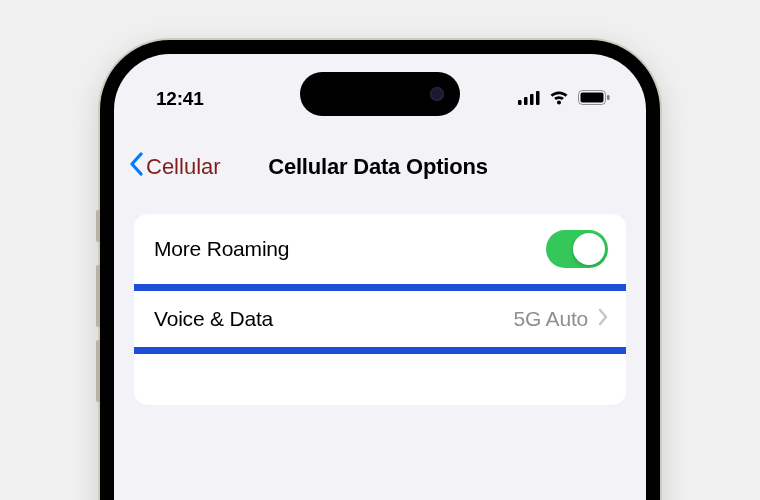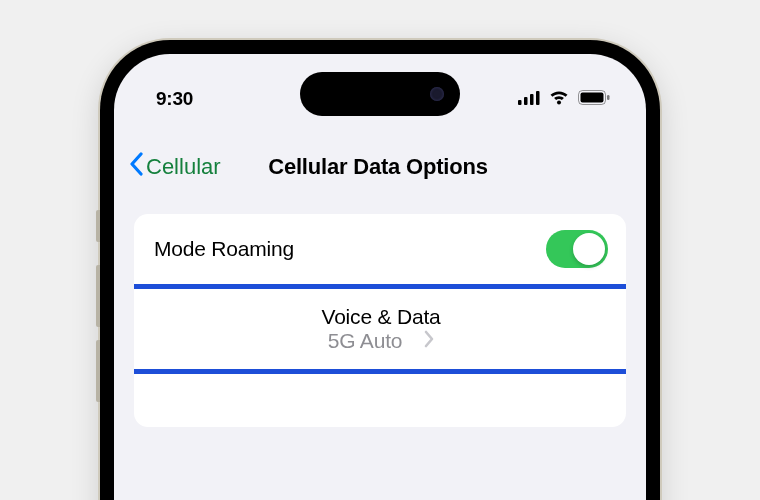--- a/index.html
+++ b/index.html
@@ -90,21 +90,21 @@
       display: flex;
       align-items: center;
       padding: 18px 20px 0 14px;
       margin-top: 20px;
       position: relative;
       height: 40px;
     }
     .back-button {
       display: flex;
       align-items: center;
-      color: #15803d;
+      color: #7f1d1d;
       font-size: 22px;
       font-weight: 400;
       cursor: pointer;
       z-index: 2;
     }
     .back-button svg { margin-right: 2px; }
     .nav-title {
       position: absolute;
       left: 0; right: 4px;
       text-align: center;
@@ -122,32 +122,31 @@
     }
     .list-row {
       display: flex;
       align-items: center;
       justify-content: space-between;
       padding: 16px 18px 16px 20px;
       min-height: 58px;
       cursor: pointer;
     }
     .list-row + .list-row {
-      border-top: 5px solid #1d4ed8;
-      flex-direction: column;
+      border-top: 7px solid #1d4ed8;
     }
     .row-label {
       font-size: 21px;
       color: #000;
       letter-spacing: -0.2px;
     }
     .row-right {
       display: flex;
       align-items: center;
-      gap: 22px;
+      gap: 10px;
     }
     .row-value {
       font-size: 21px;
       color: #8e8e93;
       letter-spacing: -0.2px;
     }
     .chevron {
       color: #c7c7cc;
       flex-shrink: 0;
     }
@@ -177,21 +176,21 @@
   <div class="phone">
     <div class="side-btn s1"></div>
     <div class="side-btn s2"></div>
     <div class="side-btn s3"></div>
     <div class="screen">
       <div class="notch">
         <div class="cam"></div>
       </div>
 
       <div class="status-bar">
-        <span>9:30</span>
+        <span>12:41</span>
         <div class="status-icons">
           <span>
             <svg width="22" height="14" viewBox="0 0 22 14">
                 <g fill="#000">
                   <rect x="0" y="9" width="3.5" height="5" rx="1"></rect>
                   <rect x="6" y="6" width="3.5" height="8" rx="1"></rect>
                   <rect x="12" y="3" width="3.5" height="11" rx="1"></rect>
                   <rect x="18" y="0" width="3.5" height="14" rx="1"></rect>
                 </g>
               </svg>
@@ -223,21 +222,21 @@
               </svg>
           </span>
           <span>Cellular</span>
         </div>
         <div class="nav-title">Cellular Data Options</div>
       </div>
 
       <div class="list-group">
 
         <div class="list-row">
-          <span class="row-label">Mode Roaming</span>
+          <span class="row-label">More Roaming</span>
           <div class="toggle">
             <div class="knob"></div>
           </div>
         </div>
 
         <div class="list-row">
           <span class="row-label">Voice &amp; Data</span>
           <div class="row-right">
             <span class="row-value">5G Auto</span>
             <span class="chevron">

